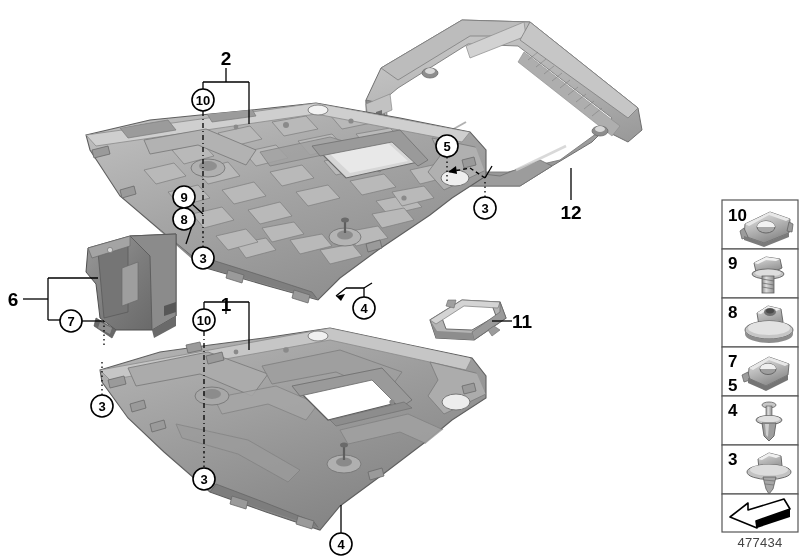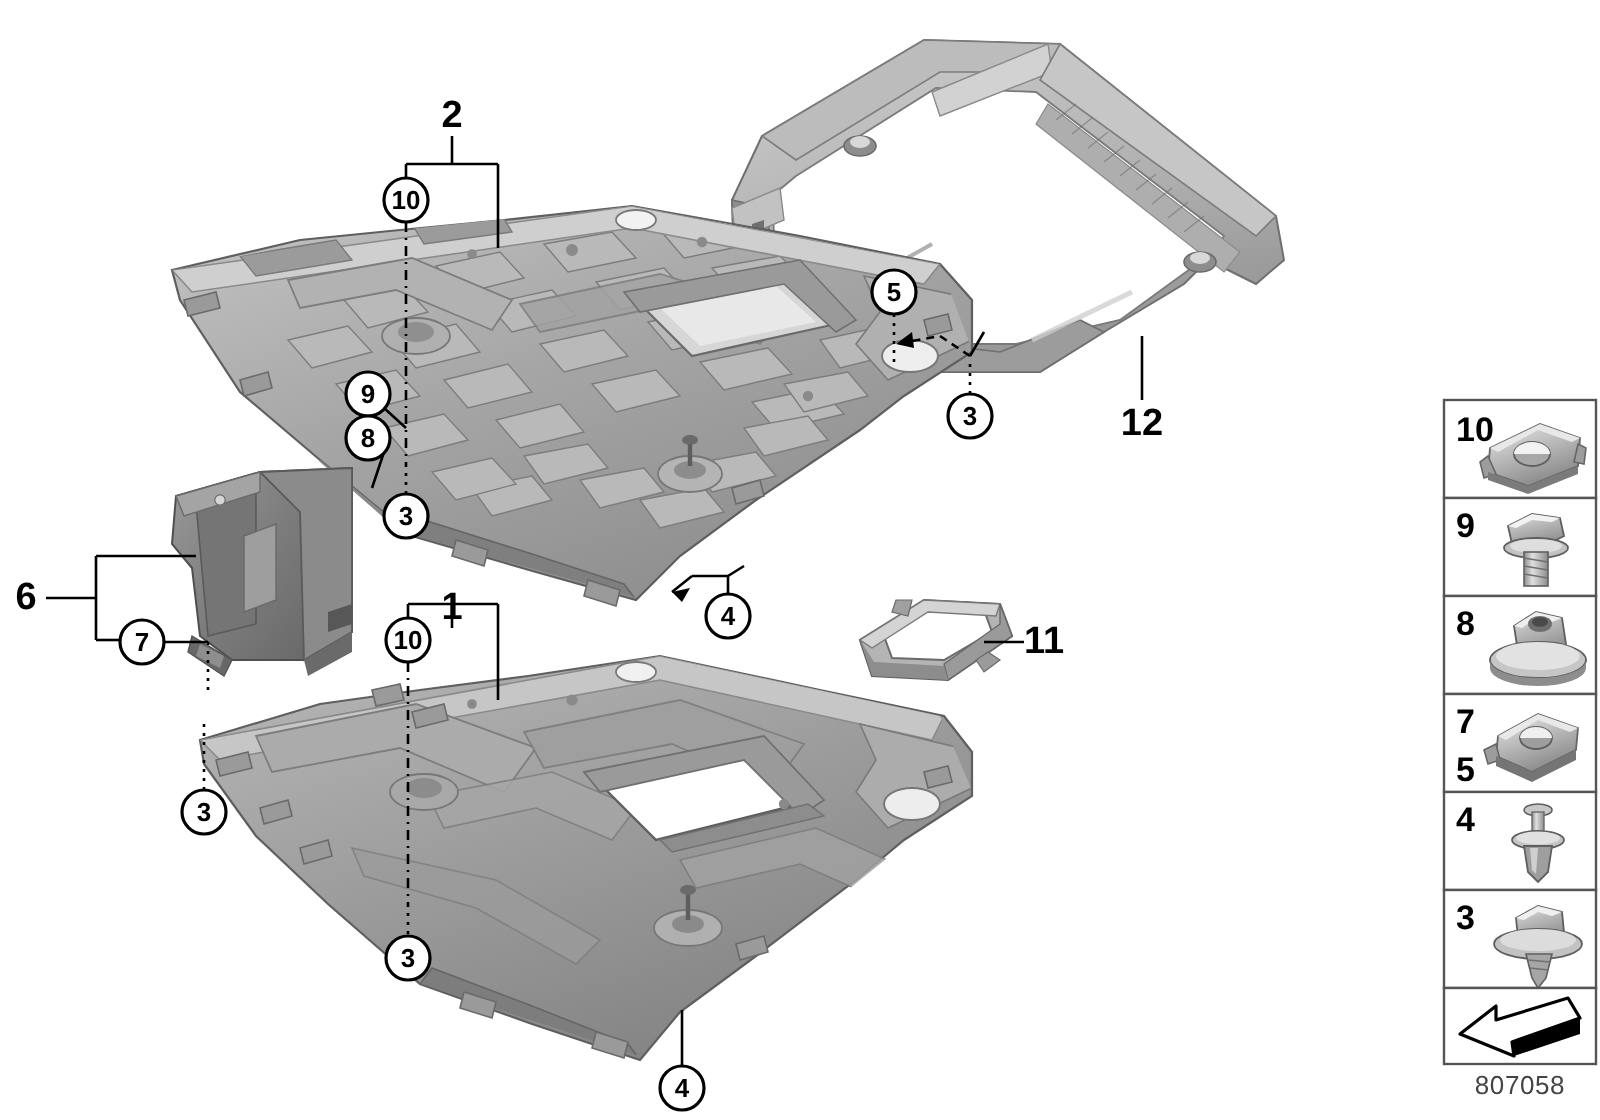--- a/index.html
+++ b/index.html
@@ -570,14 +570,14 @@
 
     <g>
       <rect class="legend-box" x="722" y="494" width="76" height="38"></rect>
       <g>
         <path d="M730,517 L748,503 L748,510 L784,499 L790,509 L756,521 L757,528 Z" fill="#ffffff" stroke="#000" stroke-width="1.6" stroke-linejoin="round"></path>
         <path d="M757,528 L756,521 L790,509 L790,517 Z" fill="#000"></path>
       </g>
     </g>
   </svg>
 
-  <div class="img-id">807058</div>
+  <div class="img-id">477434</div>
 </div>
 
 </body></html>

